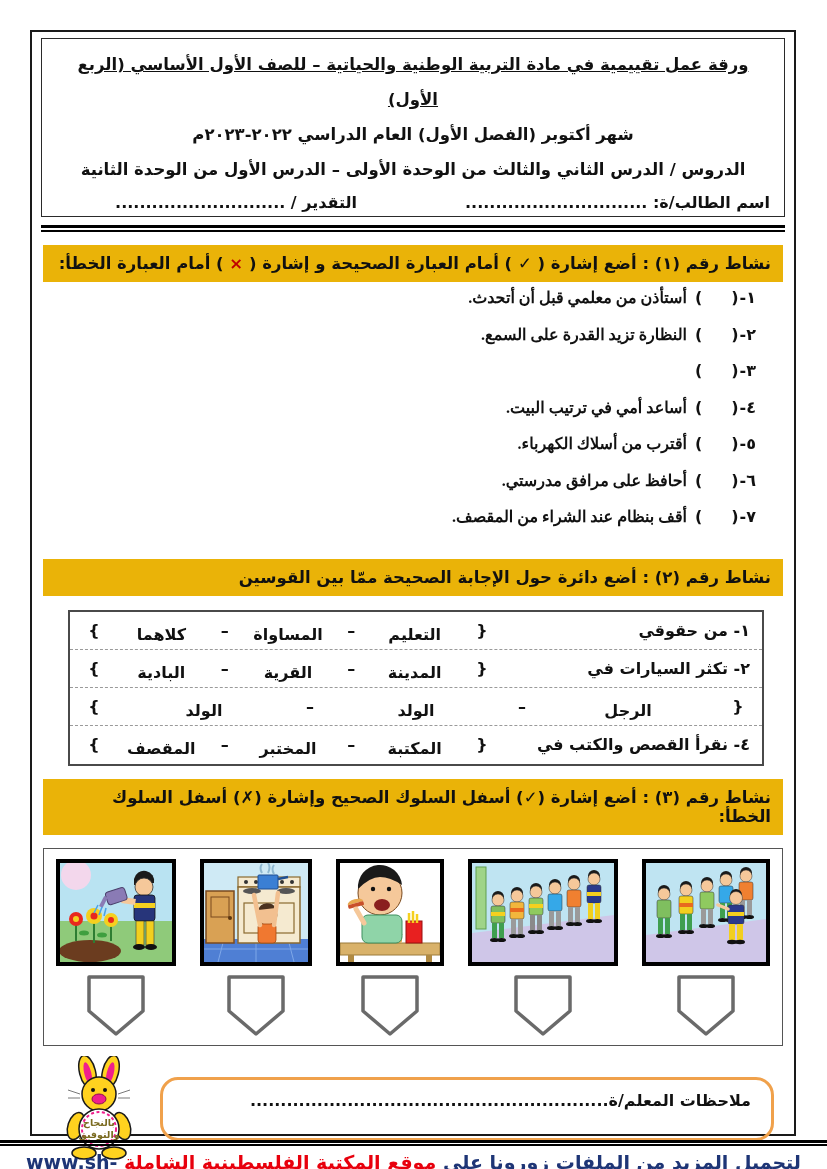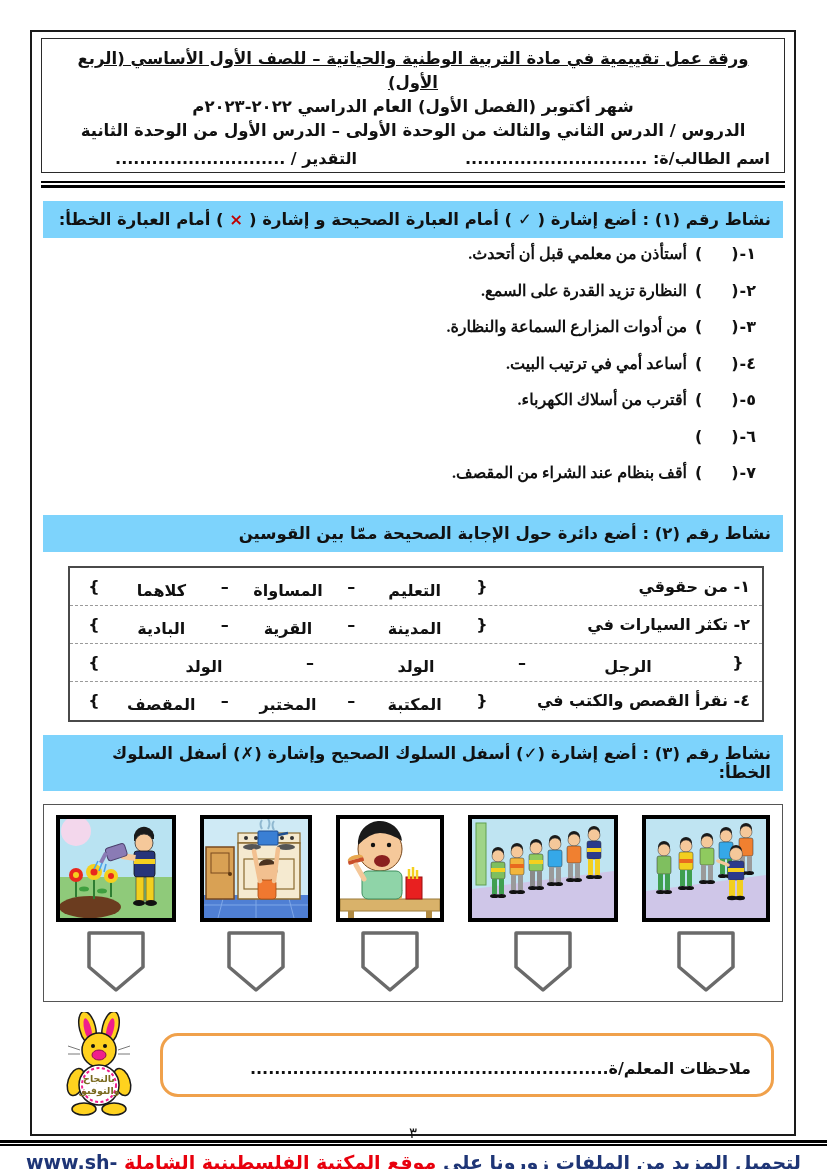--- a/index.html
+++ b/index.html
@@ -10,29 +10,29 @@
     color: #111;
   }
   .page-frame {
     position: absolute; left: 30px; top: 30px;
     width: 766px; height: 1106px;
     border: 2px solid #1a1a1a;
     padding: 4px 8px;
   }
   
   .header-box { border: 1.5px solid #2a2a2a; margin: 2px 1px 0; padding: 8px 10px 4px; }
-  .h-line { direction: rtl; text-align: center; font-weight: bold; font-size: 16.5px; line-height: 24px; }
+  .h-line { direction: rtl; text-align: center; font-weight: bold; font-size: 16.5px; line-height: 35px; }
   .h-line.u { text-decoration: underline; }
   .name-line { display: flex; direction: rtl; align-items: baseline; font-weight: bold; font-size: 16px; margin-top: 6px; padding: 0 4px; }
   .nl-part { display: flex; direction: rtl; align-items: baseline; }
   .nl-spacer { width: 108px; }
   .double-rule { height: 7px; margin: 8px 1px 0; background: linear-gradient(to bottom, #000 0 2.5px, transparent 2.5px 4.5px, #000 4.5px 7px); }
   
   .act-bar {
-    background: #7dd3fc; margin: 13px 3px 0; padding: 9px 12px;
+    background: #eab308; margin: 13px 3px 0; padding: 9px 12px;
     direction: rtl; text-align: right; font-weight: bold; font-size: 16.5px;
   }
   .mark-check { font-weight: bold; }
   .mark-cross-red { color: #c00000; font-weight: bold; }
   .mark-cross-black { color: #111; font-weight: bold; }
   
   .items { padding: 6px 30px 2px 0; }
   .item { display: flex; direction: rtl; align-items: baseline; height: 36.5px; font-weight: bold; font-size: 16px; }
   .i-num { direction: rtl; unicode-bidi: isolate; }
   .i-paren { direction: ltr; unicode-bidi: isolate; padding: 0 1px; }
@@ -51,21 +51,21 @@
   .scene-row { display: flex; justify-content: space-between; align-items: flex-start; padding: 0 2px; }
   .scene-col { display: flex; flex-direction: column; align-items: center; }
   .pic { border: 4.5px solid #000; background: #fff; line-height: 0; }
   .pent { margin-top: 9px; line-height: 0; }
   
   .bottom-row { display: flex; align-items: center; margin-top: 10px; padding: 0 2px; }
   .mascot { flex: none; width: 112px; line-height: 0; text-align: center; }
   .notes-box {
     flex: 1; margin: 0 10px 0 6px; height: 64px;
     border: 3px solid #f0a14b; border-radius: 18px;
-    direction: rtl; display: flex; align-items: flex-end;
+    direction: rtl; display: flex; align-items: center;
     padding: 0 20px 16px; font-weight: bold; font-size: 16px;
   }
   .page-num { text-align: center; font-size: 15px; margin-top: 6px; }
   
   .footer { position: absolute; left: 0; top: 1140px; width: 827px; }
   .footer-rule { height: 6px; background: linear-gradient(to bottom, #000 0 3px, transparent 3px 4px, #000 4px 5.5px); }
   .footer-text { direction: rtl; text-align: center; font-weight: bold; font-size: 19px; margin-top: 5px; }
   .f-navy { color: #1e3576; }
   .f-red  { color: #e8000d; }
   .f-url  { color: #1e3576; direction: ltr; unicode-bidi: isolate; }
@@ -110,41 +110,41 @@
         <span class="i-paren">)</span>
         <span class="i-gap"></span>
         <span class="i-paren">(</span>
       <span class="i-text">النظارة تزيد القدرة على السمع.</span>
     </div>
     <div class="item">
       <span class="i-num">٣-</span>
         <span class="i-paren">)</span>
         <span class="i-gap"></span>
         <span class="i-paren">(</span>
-      <span class="i-text">من أدوات المزارع السماعة والنظارة.</span>
     </div>
     <div class="item">
       <span class="i-num">٤-</span>
         <span class="i-paren">)</span>
         <span class="i-gap"></span>
         <span class="i-paren">(</span>
       <span class="i-text">أساعد أمي في ترتيب البيت.</span>
     </div>
     <div class="item">
       <span class="i-num">٥-</span>
         <span class="i-paren">)</span>
         <span class="i-gap"></span>
         <span class="i-paren">(</span>
       <span class="i-text">أقترب من أسلاك الكهرباء.</span>
     </div>
     <div class="item">
       <span class="i-num">٦-</span>
         <span class="i-paren">)</span>
         <span class="i-gap"></span>
         <span class="i-paren">(</span>
+      <span class="i-text">أحافظ على مرافق مدرستي.</span>
     </div>
     <div class="item">
       <span class="i-num">٧-</span>
         <span class="i-paren">)</span>
         <span class="i-gap"></span>
         <span class="i-paren">(</span>
       <span class="i-text">أقف بنظام عند الشراء من المقصف.</span>
     </div>
   </div>
 

